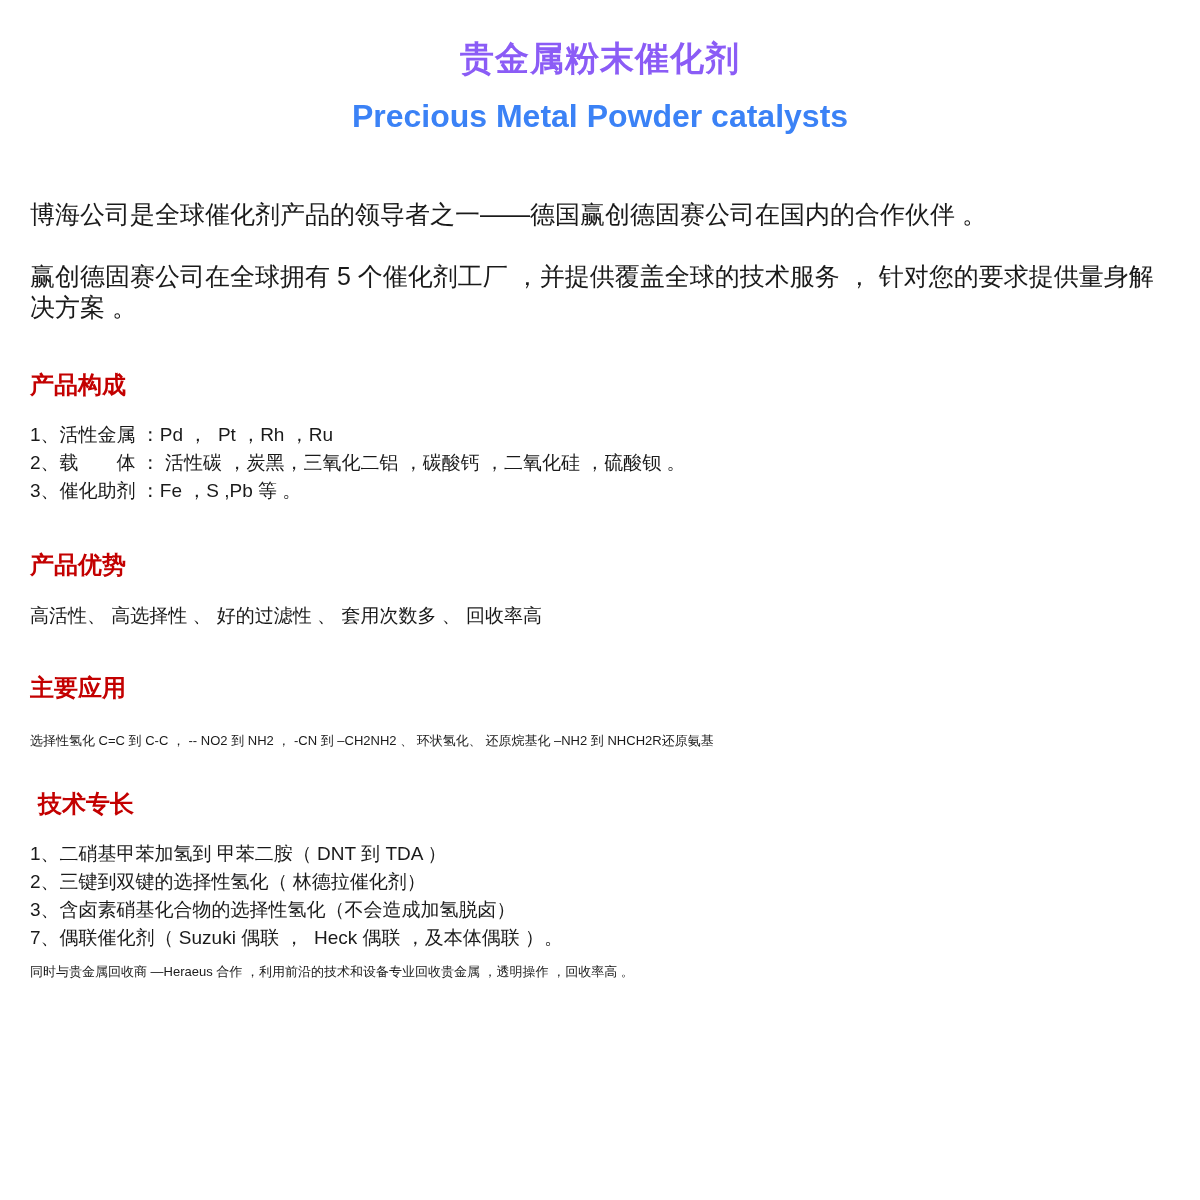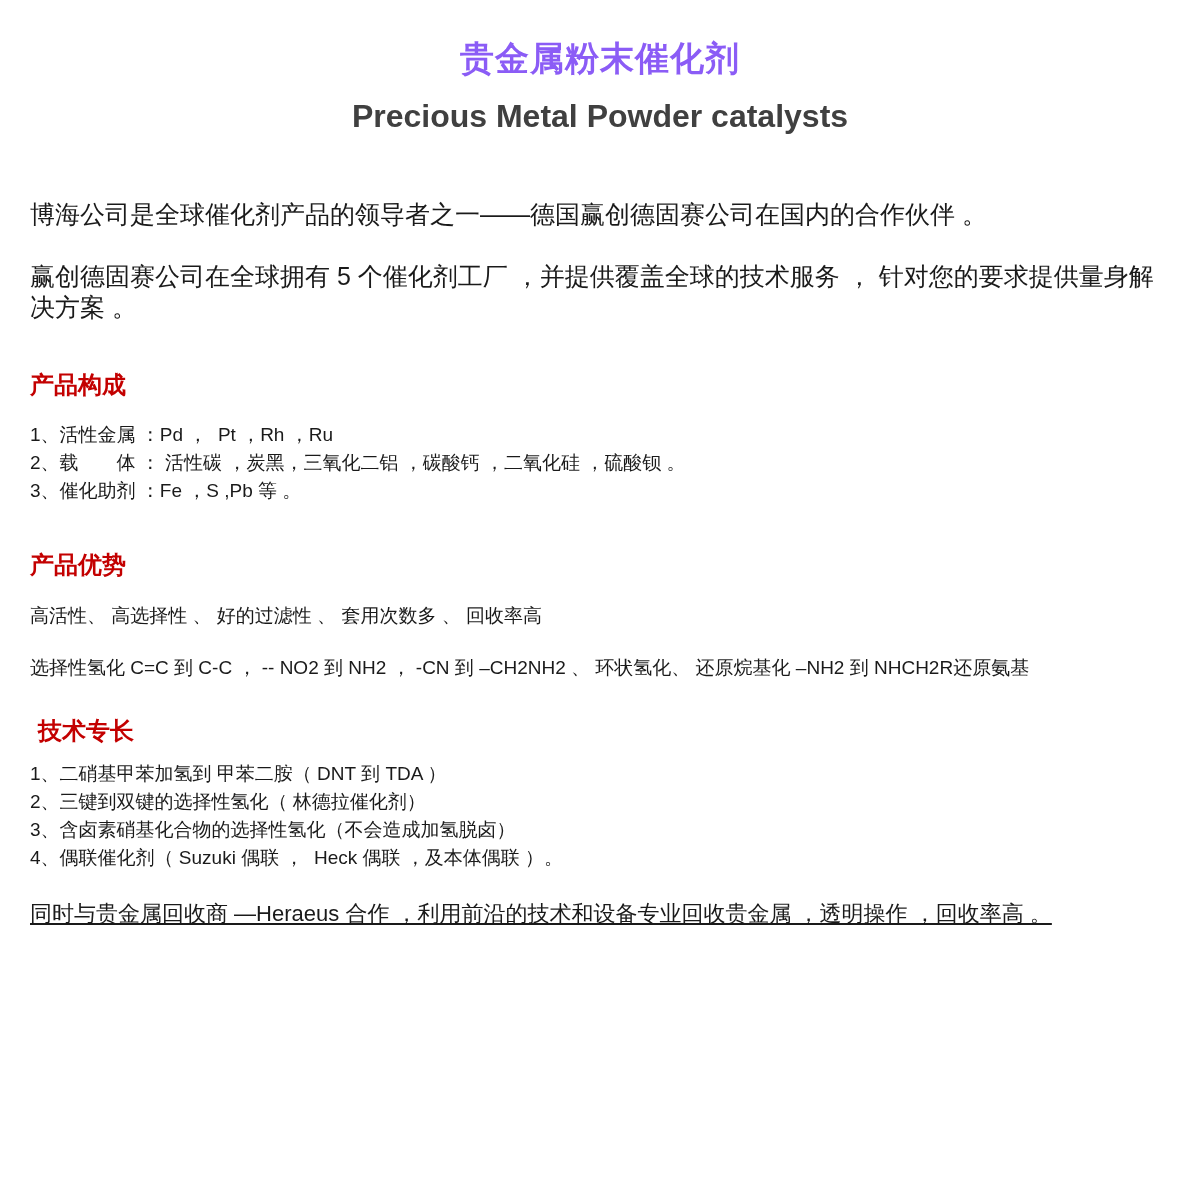--- a/index.html
+++ b/index.html
@@ -25,21 +25,21 @@
     text-align: center;
     color: #8b5cf6;
     font-size: 34px;
     font-weight: bold;
     letter-spacing: 1px;
     line-height: 1.1;
   }
   .subtitle {
     margin-top: 22px;
     text-align: center;
-    color: #404040;
+    color: #3b82f6;
     font-size: 32px;
     font-weight: bold;
     line-height: 1.1;
   }
   .para {
     font-size: 25px;
     line-height: 1.25;
     margin: 0;
     white-space: pre-wrap;
   }
@@ -57,24 +57,24 @@
   .h-applications{ margin-top: 47px; }
   .h-expertise   { margin-top: 36px; padding-left: 8px; }
   .line-list { margin-top: 22px; }
   .line-list .line {
     font-size: 19px;
     line-height: 28px;
     white-space: pre-wrap;
   }
   .adv-line { margin-top: 26px; font-size: 19px; line-height: 1.25; white-space: pre-wrap; }
   .app-lines { margin-top: 25px; }
-  .app-lines .line { font-size: 19px; line-height: 29px; white-space: pre-wrap; }
-  .tech-list { margin-top: 16px; }
+  .app-lines .line { font-size: 13px; line-height: 29px; white-space: pre-wrap; }
+  .tech-list { margin-top: 22px; }
   .tech-list .line { font-size: 19px; line-height: 28px; white-space: pre-wrap; }
-  .footer-para { margin-top: 28px; font-size: 22px; line-height: 1.25; white-space: pre-wrap; text-decoration: underline; }
+  .footer-para { margin-top: 12px; font-size: 13px; line-height: 1.25; white-space: pre-wrap; }
 </style>
 </head>
 <body>
 
 <div class="doc">
 
   <div class="title">贵金属粉末催化剂</div>
   <div class="subtitle">Precious Metal Powder catalysts</div>
 
   <p class="para p1">博海公司是全球催化剂产品的领导者之一——德国赢创德固赛公司在国内的合作伙伴 。</p>
@@ -83,27 +83,28 @@
   <h3 class="sec-heading h-composition">产品构成</h3>
   <div class="line-list">
     <div class="line">1、活性金属 ：Pd ，  Pt ，Rh ，Ru</div>
     <div class="line">2、载　　体 ： 活性碳 ，炭黑，三氧化二铝 ，碳酸钙 ，二氧化硅 ，硫酸钡 。</div>
     <div class="line">3、催化助剂 ：Fe ，S ,Pb 等 。</div>
   </div>
 
   <h3 class="sec-heading h-advantages">产品优势</h3>
   <div class="adv-line">高活性、 高选择性 、 好的过滤性 、 套用次数多 、 回收率高</div>
 
+  <h3 class="sec-heading h-applications">主要应用</h3>
   <div class="app-lines">
     <div class="line">选择性氢化 C=C 到 C-C ， -- NO2 到 NH2 ， -CN 到 –CH2NH2 、 环状氢化、 还原烷基化 –NH2 到 NHCH2R还原氨基</div>
   </div>
 
   <h3 class="sec-heading h-expertise">技术专长</h3>
   <div class="tech-list">
     <div class="line">1、二硝基甲苯加氢到 甲苯二胺（ DNT 到 TDA ）</div>
     <div class="line">2、三键到双键的选择性氢化（ 林德拉催化剂）</div>
     <div class="line">3、含卤素硝基化合物的选择性氢化（不会造成加氢脱卤）</div>
-    <div class="line">4、偶联催化剂（ Suzuki 偶联 ，  Heck 偶联 ，及本体偶联 ）。</div>
+    <div class="line">7、偶联催化剂（ Suzuki 偶联 ，  Heck 偶联 ，及本体偶联 ）。</div>
   </div>
 
   <p class="footer-para">同时与贵金属回收商 —Heraeus 合作 ，利用前沿的技术和设备专业回收贵金属 ，透明操作 ，回收率高 。</p>
 
 </div>
 
 </body></html>

